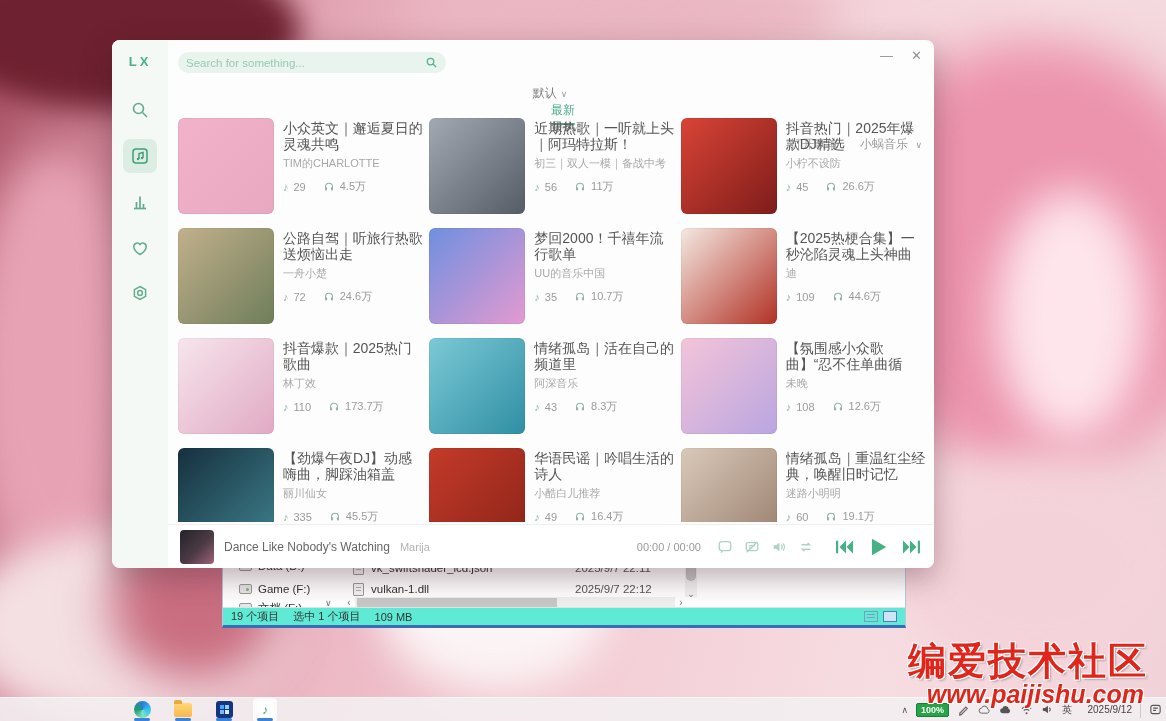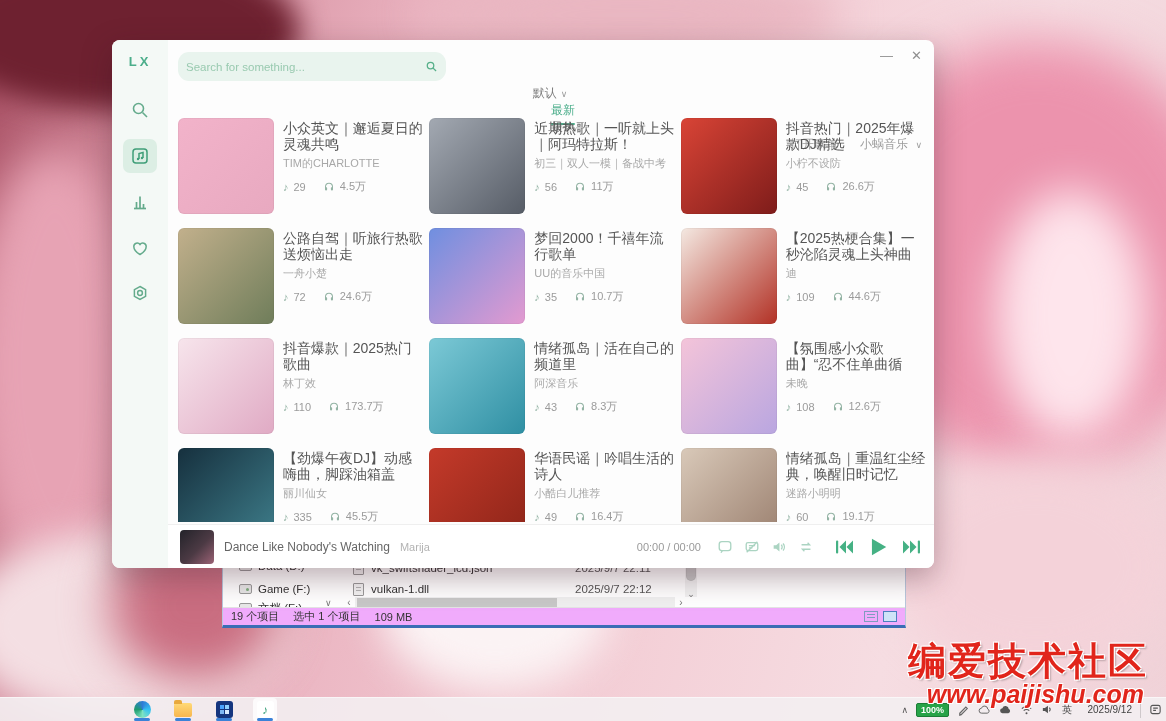--- a/index.html
+++ b/index.html
@@ -33,37 +33,37 @@
   .ex-date { position:absolute; color:#555; height:18px; line-height:18px; left:352px; width:120px; }
   .vscroll { position:absolute; left:462px; top:84px; width:12px; height:42px; background:#f2f2f2; }
   .vscroll .thumb { position:absolute; top:2px; left:1px; width:10px; height:24px; background:#c8c8c8; }
   .vscroll .arr { position:absolute; bottom:-2px; left:0; width:12px; text-align:center; color:#777; font-size:9px; line-height:9px; }
   .hscroll { position:absolute; top:126px; left:120px; width:344px; height:12px; display:flex; align-items:center; }
   .hs-arr { width:12px; text-align:center; color:#777; font-size:10px; line-height:12px; }
   .hs-track { flex:1; height:12px; background:#f0f0f0; position:relative; }
   .hs-thumb { position:absolute; left:2px; top:1px; width:200px; height:10px; background:#c8c8c8; }
   .nav-collapse { position:absolute; left:102px; top:127px; color:#777; font-size:9px; }
   .ex-status { position:absolute; left:0; right:0; bottom:0; height:18px; border-top:1px solid #e3e3e3;
-    display:flex; align-items:center; gap:14px; padding:0 8px; font-size:11px; background:#f0abfc; }
+    display:flex; align-items:center; gap:14px; padding:0 8px; font-size:11px; background:#5eead4; }
   .ex-views { margin-left:auto; display:flex; gap:5px; }
   .vt { width:14px; height:11px; border:1px solid #7f9cbf; position:relative; }
   .vt1::after { content:''; position:absolute; left:2px; top:2px; right:2px; height:1px; background:#7f9cbf; box-shadow:0 3px 0 #7f9cbf; }
   .vt2 { background:#cfe3f7; border-color:#4d7fc0; }
 
   
   .app { position:absolute; left:112px; top:40px; width:822px; height:528px; background:#fdfdfd;
     border-radius:8px; box-shadow:0 10px 30px rgba(60,20,35,.35); z-index:5; display:flex; }
   .side { width:56px; background:#f4f9f6; border-radius:8px 0 0 8px; display:flex; flex-direction:column; align-items:center; padding-top:14px; flex:0 0 auto; }
   .logo { color:var(--accent); font-weight:bold; font-size:13px; letter-spacing:3px; margin-bottom:24px; }
   .snav { width:34px; height:34px; margin-bottom:12px; border-radius:7px; display:flex; align-items:center; justify-content:center; color:#64ab8c; cursor:pointer; }
   .snav.active { background:#dcEEe4; background:#dceee4; color:#3f9e78; }
   .snav svg { width:20px; height:20px; }
 
   .main { position:relative; flex:1; }
-  .searchbox { position:absolute; left:10px; top:12px; width:268px; height:29px; background:#e9f4ee; border-radius:11px;
+  .searchbox { position:absolute; left:10px; top:12px; width:268px; height:21px; background:#e9f4ee; border-radius:11px;
     display:flex; align-items:center; padding:0 8px; }
   .searchbox input { flex:1; border:0; outline:0; background:transparent; font-size:11.5px; color:#4f8f72; font-family:inherit; }
   .searchbox input::placeholder { color:#99cab0; }
   .searchbox svg { width:13px; height:13px; color:#57b08a; flex:0 0 auto; }
   .winbtns { position:absolute; top:8px; right:12px; display:flex; gap:18px; color:#8f8f8f; font-size:13px; }
   .winbtns span { cursor:pointer; line-height:16px; }
 
   .tabsrow { position:absolute; left:10px; right:12px; top:45px; height:22px; display:flex; align-items:center; font-size:12px; color:#7d7d7d;flex-direction:column; }
   .sortsel { display:flex; align-items:center; gap:4px; cursor:pointer; }
   .sortsel .chev { font-size:9px; color:#9a9a9a; }

